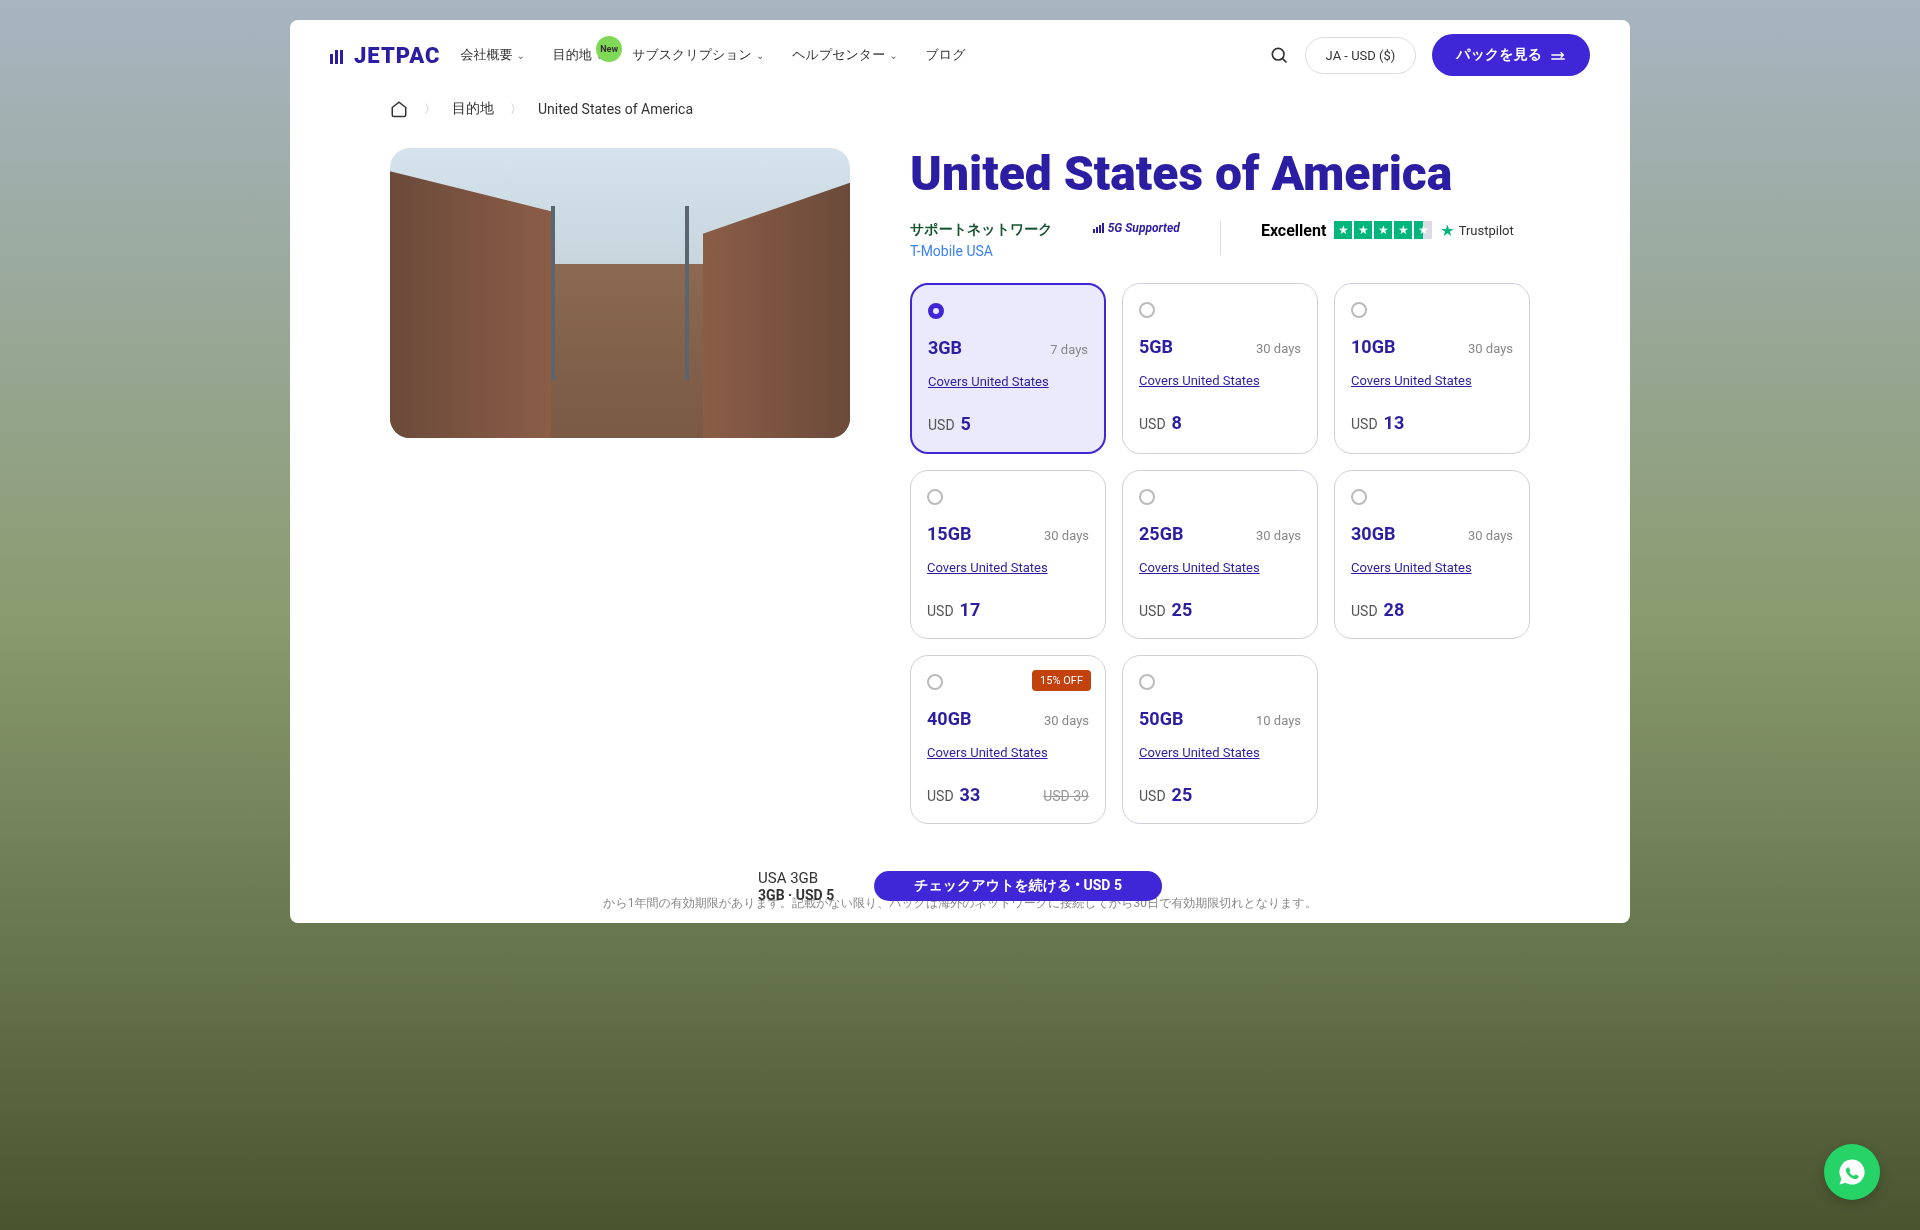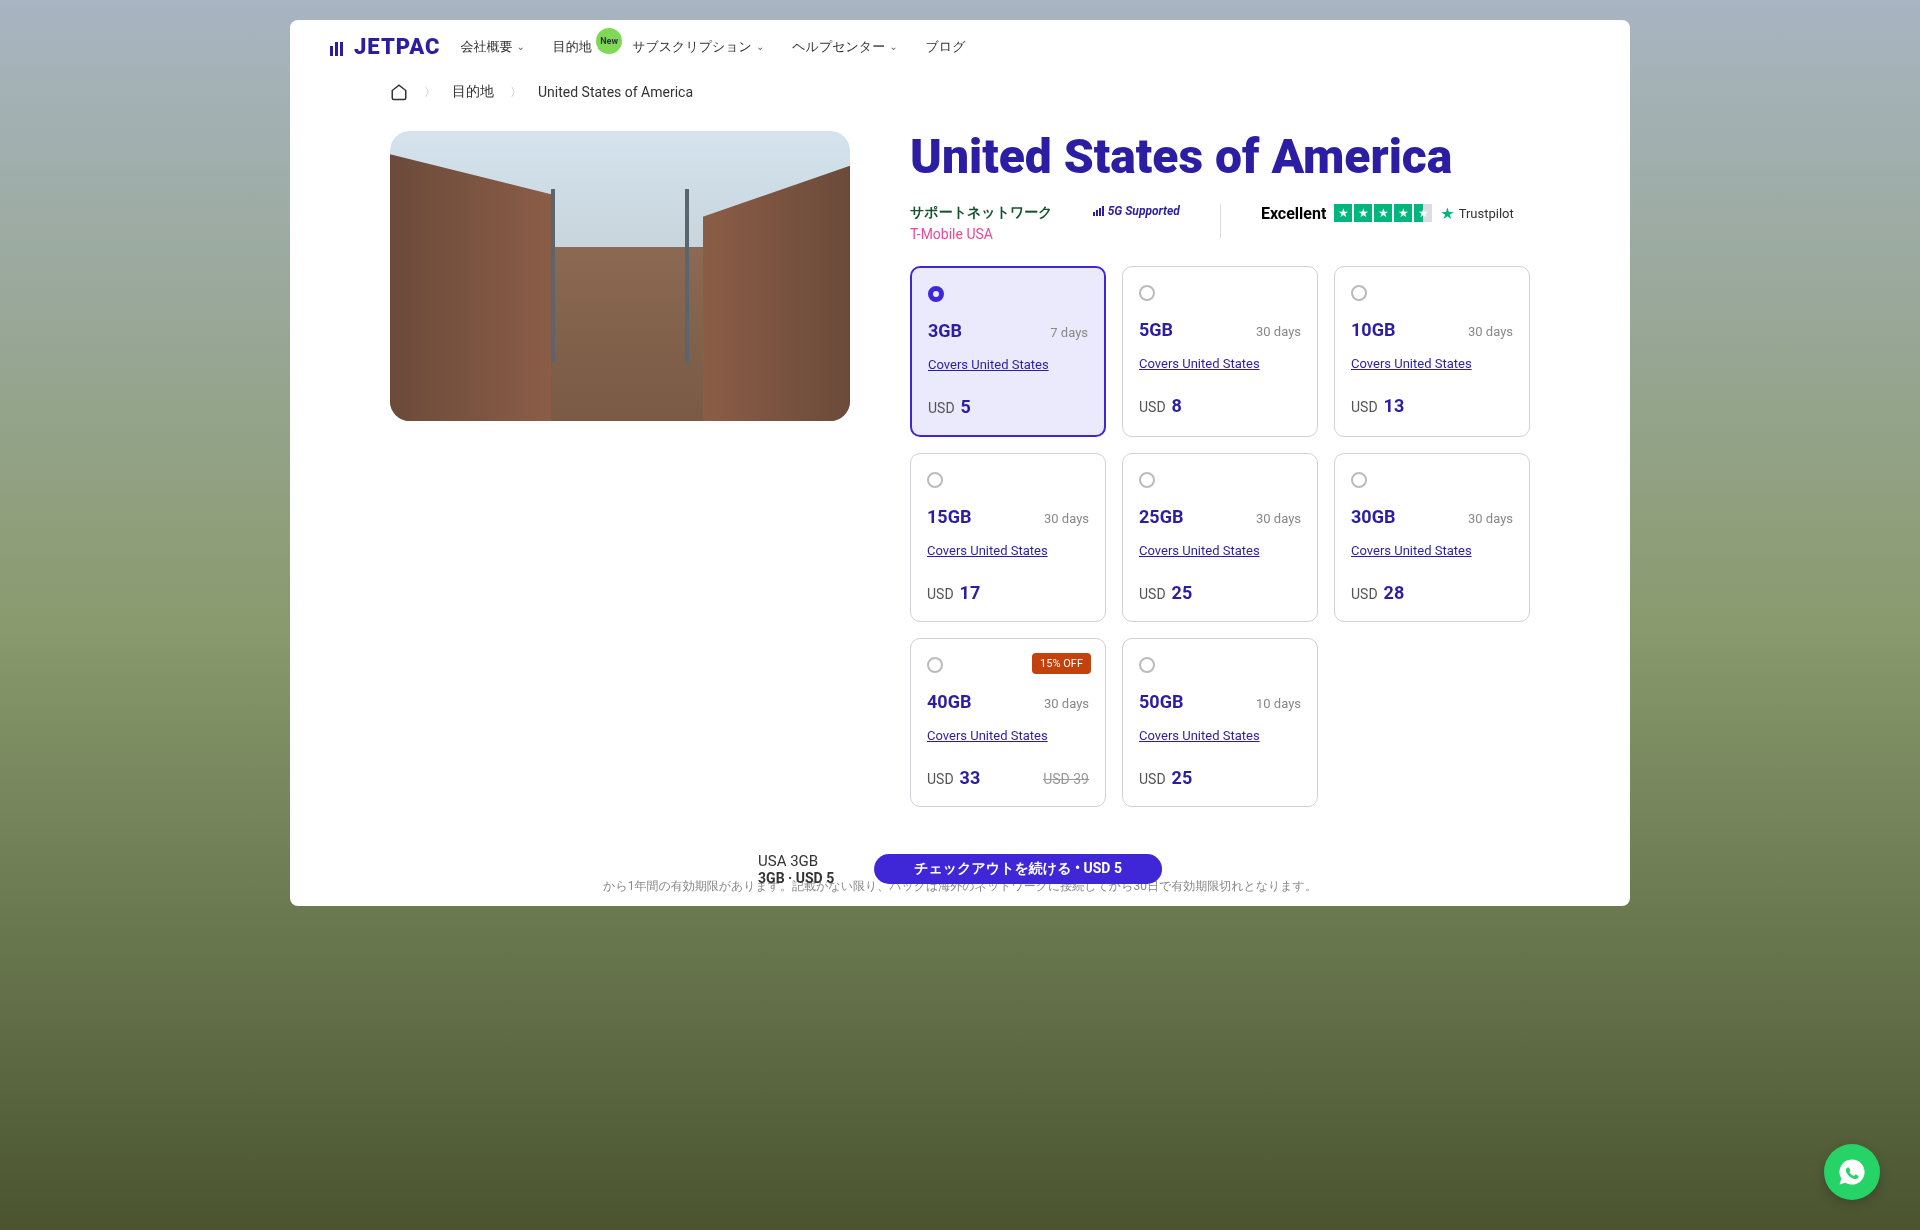--- a/index.html
+++ b/index.html
@@ -27,35 +27,35 @@
 .bridge{position:absolute;left:35%;top:20%;width:30%;height:60%}
 .bridge::before{content:"";position:absolute;left:0;top:0;width:4px;height:100%;background:#5a6570}
 .bridge::after{content:"";position:absolute;right:0;top:0;width:4px;height:100%;background:#5a6570}
 .building-l{position:absolute;left:0;top:8%;width:35%;height:92%;background:linear-gradient(90deg,#6b4a3a,#8b5d47);clip-path:polygon(0 0,100% 15%,100% 100%,0 100%)}
 .building-r{position:absolute;right:0;top:12%;width:32%;height:88%;background:linear-gradient(90deg,#8b5d47,#6b4a3a);clip-path:polygon(0 20%,100% 0,100% 100%,0 100%)}
 .right-col{flex:1}
 .title{color:#2b1ea3;font-size:48px;font-weight:900;margin-bottom:20px;line-height:1.1}
 .sub-row{display:flex;align-items:flex-start;gap:40px;margin-bottom:24px}
 .network-info{flex:0 0 auto}
 .network-label{font-size:14px;font-weight:bold;color:#14532d;margin-bottom:4px}
-.network-name{font-size:14px;color:#ec4899}
+.network-name{font-size:14px;color:#3b82f6}
 .support-5g{font-size:12px;color:#2b1ea3;font-style:italic;font-weight:bold;display:flex;align-items:center;gap:4px}
 .bars{display:inline-flex;align-items:flex-end;gap:1px}
 .bars span{width:2px;background:#2b1ea3}
 .bars span:nth-child(1){height:4px}.bars span:nth-child(2){height:6px}.bars span:nth-child(3){height:8px}.bars span:nth-child(4){height:10px}
 .divider-v{width:1px;height:34px;background:#ddd}
 .trustpilot{display:flex;align-items:center;gap:8px}
 .tp-label{font-size:16px;font-weight:bold}
 .tp-stars{display:flex;gap:2px}
 .tp-star{width:18px;height:18px;background:#00b67a;display:flex;align-items:center;justify-content:center;color:#fff;font-size:12px}
 .tp-star.half{background:linear-gradient(90deg,#00b67a 50%,#dcdce6 50%)}
 .tp-logo{display:flex;align-items:center;gap:4px;font-size:13px;color:#333}
 .tp-logo-star{color:#00b67a;font-size:16px}
 .plans-grid{display:grid;grid-template-columns:repeat(3,1fr);gap:16px}
-.plan-card{border:1px solid #d0d0d8;border-radius:10px;padding:18px 16px;cursor:pointer;position:relative;background:#fff}
+.plan-card{border:1px solid #d0d0d8;border-radius:18px;padding:18px 16px;cursor:pointer;position:relative;background:#fff}
 .plan-card.selected{border:2px solid #3f27d8;background:#ebeafc}
 .radio{width:16px;height:16px;border:2px solid #bbb;border-radius:50%;margin-bottom:18px}
 .plan-card.selected .radio{border-color:#3f27d8;border-width:5px}
 .plan-row{display:flex;justify-content:space-between;align-items:baseline;margin-bottom:16px}
 .plan-size{color:#2b1ea3;font-size:18px;font-weight:bold}
 .plan-days{color:#888;font-size:13px}
 .plan-covers{color:#2b1ea3;font-size:13px;text-decoration:underline;margin-bottom:24px;display:block}
 .plan-price-row{display:flex;align-items:baseline;gap:6px}
 .plan-currency{color:#555;font-size:14px}
 .plan-price{color:#2b1ea3;font-size:18px;font-weight:bold}
@@ -94,20 +94,33 @@
         <span>サブスクリプション</span>
         <span class="chev">⌄</span>
       </div>
       <div class="nav-item">
         <span>ヘルプセンター</span>
         <span class="chev">⌄</span>
       </div>
       <div class="nav-item">
         <span>ブログ</span>
       </div>
+    </div>
+    <div class="nav-right">
+      <svg class="search-icon" viewBox="0 0 24 24" fill="none" stroke="#333" stroke-width="2">
+          <circle cx="11" cy="11" r="7"></circle>
+          <line x1="21" y1="21" x2="16" y2="16"></line>
+        </svg>
+      <button class="locale-btn">JA - USD ($)</button>
+      <button class="cta-btn">
+        <span>パックを見る</span>
+        <svg width="16" height="16" viewBox="0 0 24 24" fill="none" stroke="#fff" stroke-width="2">
+            <path d="M2 12h18m-4-4l4 4-4 4M2 18h20"></path>
+          </svg>
+      </button>
     </div>
   </nav>
 
   <div class="breadcrumb">
     <svg class="home-icon" viewBox="0 0 24 24" fill="none" stroke="#333" stroke-width="2">
         <path d="M3 10l9-7 9 7v10a2 2 0 01-2 2H5a2 2 0 01-2-2V10z"></path>
       </svg>
     <span class="bc-chev">〉</span>
     <span>目的地</span>
     <span class="bc-chev">〉</span>

